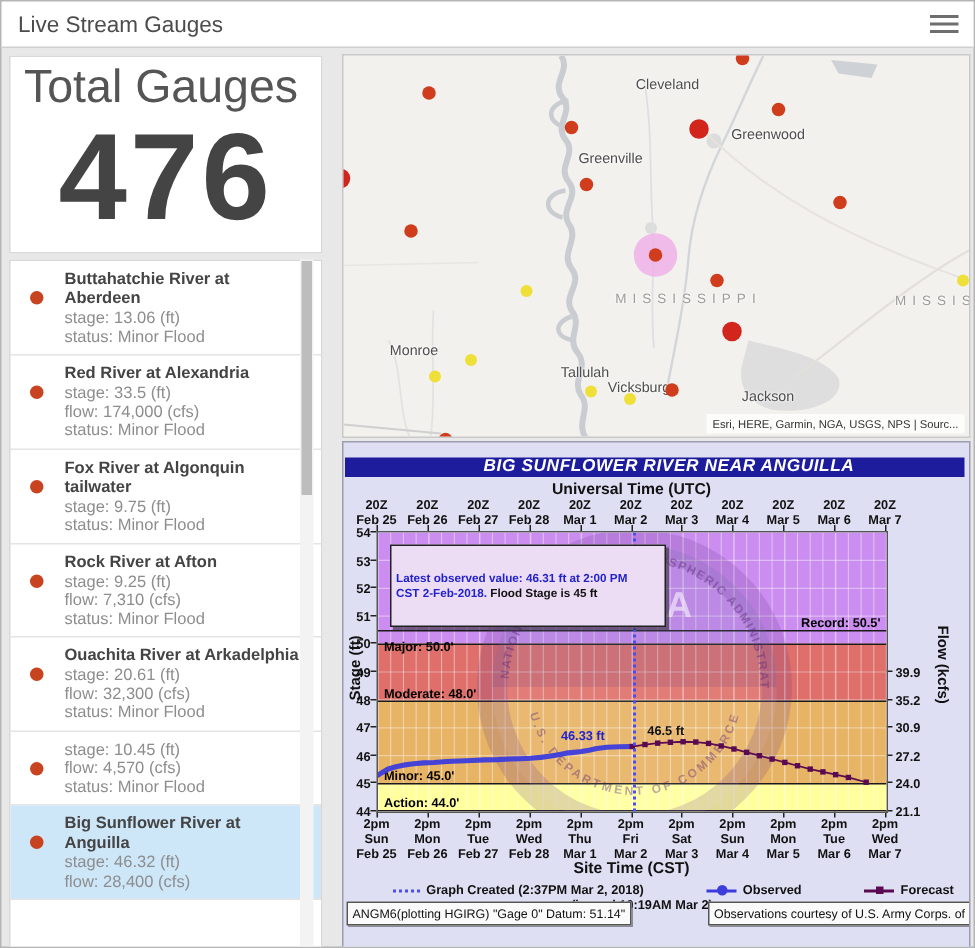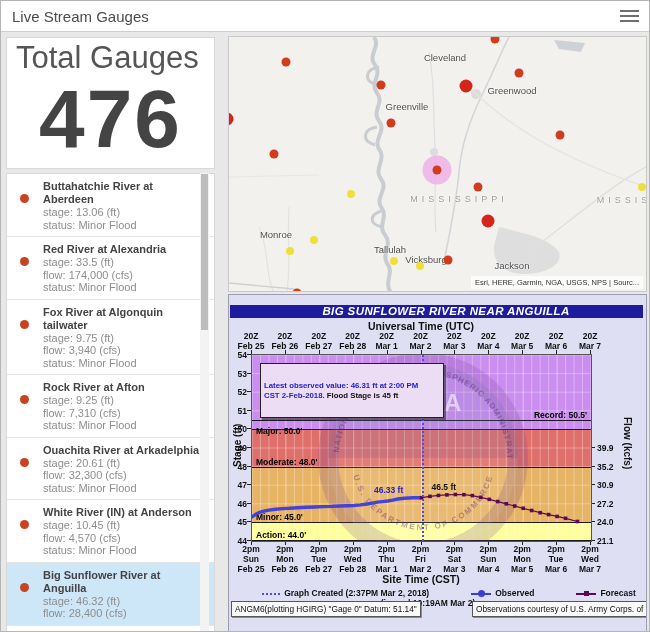--- a/index.html
+++ b/index.html
@@ -103,40 +103,38 @@
         <span class="gi-dot minor"></span>
         <div class="gi-title">Red River at Alexandria</div>
         <div class="gi-line">stage: 33.5 (ft)</div>
         <div class="gi-line">flow: 174,000 (cfs)</div>
         <div class="gi-line">status: Minor Flood</div>
       </div>
       <div class="gauge-item">
         <span class="gi-dot minor"></span>
         <div class="gi-title">Fox River at Algonquin tailwater</div>
         <div class="gi-line">stage: 9.75 (ft)</div>
-        <div class="gi-line">flow: 3,940 (cfs)</div>
         <div class="gi-line">status: Minor Flood</div>
       </div>
       <div class="gauge-item">
         <span class="gi-dot minor"></span>
         <div class="gi-title">Rock River at Afton</div>
         <div class="gi-line">stage: 9.25 (ft)</div>
         <div class="gi-line">flow: 7,310 (cfs)</div>
         <div class="gi-line">status: Minor Flood</div>
       </div>
       <div class="gauge-item">
         <span class="gi-dot minor"></span>
         <div class="gi-title">Ouachita River at Arkadelphia</div>
         <div class="gi-line">stage: 20.61 (ft)</div>
         <div class="gi-line">flow: 32,300 (cfs)</div>
         <div class="gi-line">status: Minor Flood</div>
       </div>
       <div class="gauge-item">
         <span class="gi-dot minor"></span>
-        <div class="gi-title">White River (IN) at Anderson</div>
         <div class="gi-line">stage: 10.45 (ft)</div>
         <div class="gi-line">flow: 4,570 (cfs)</div>
         <div class="gi-line">status: Minor Flood</div>
       </div>
       <div class="gauge-item selected">
         <span class="gi-dot minor"></span>
         <div class="gi-title">Big Sunflower River at Anguilla</div>
         <div class="gi-line">stage: 46.32 (ft)</div>
         <div class="gi-line">flow: 28,400 (cfs)</div>
       </div>

